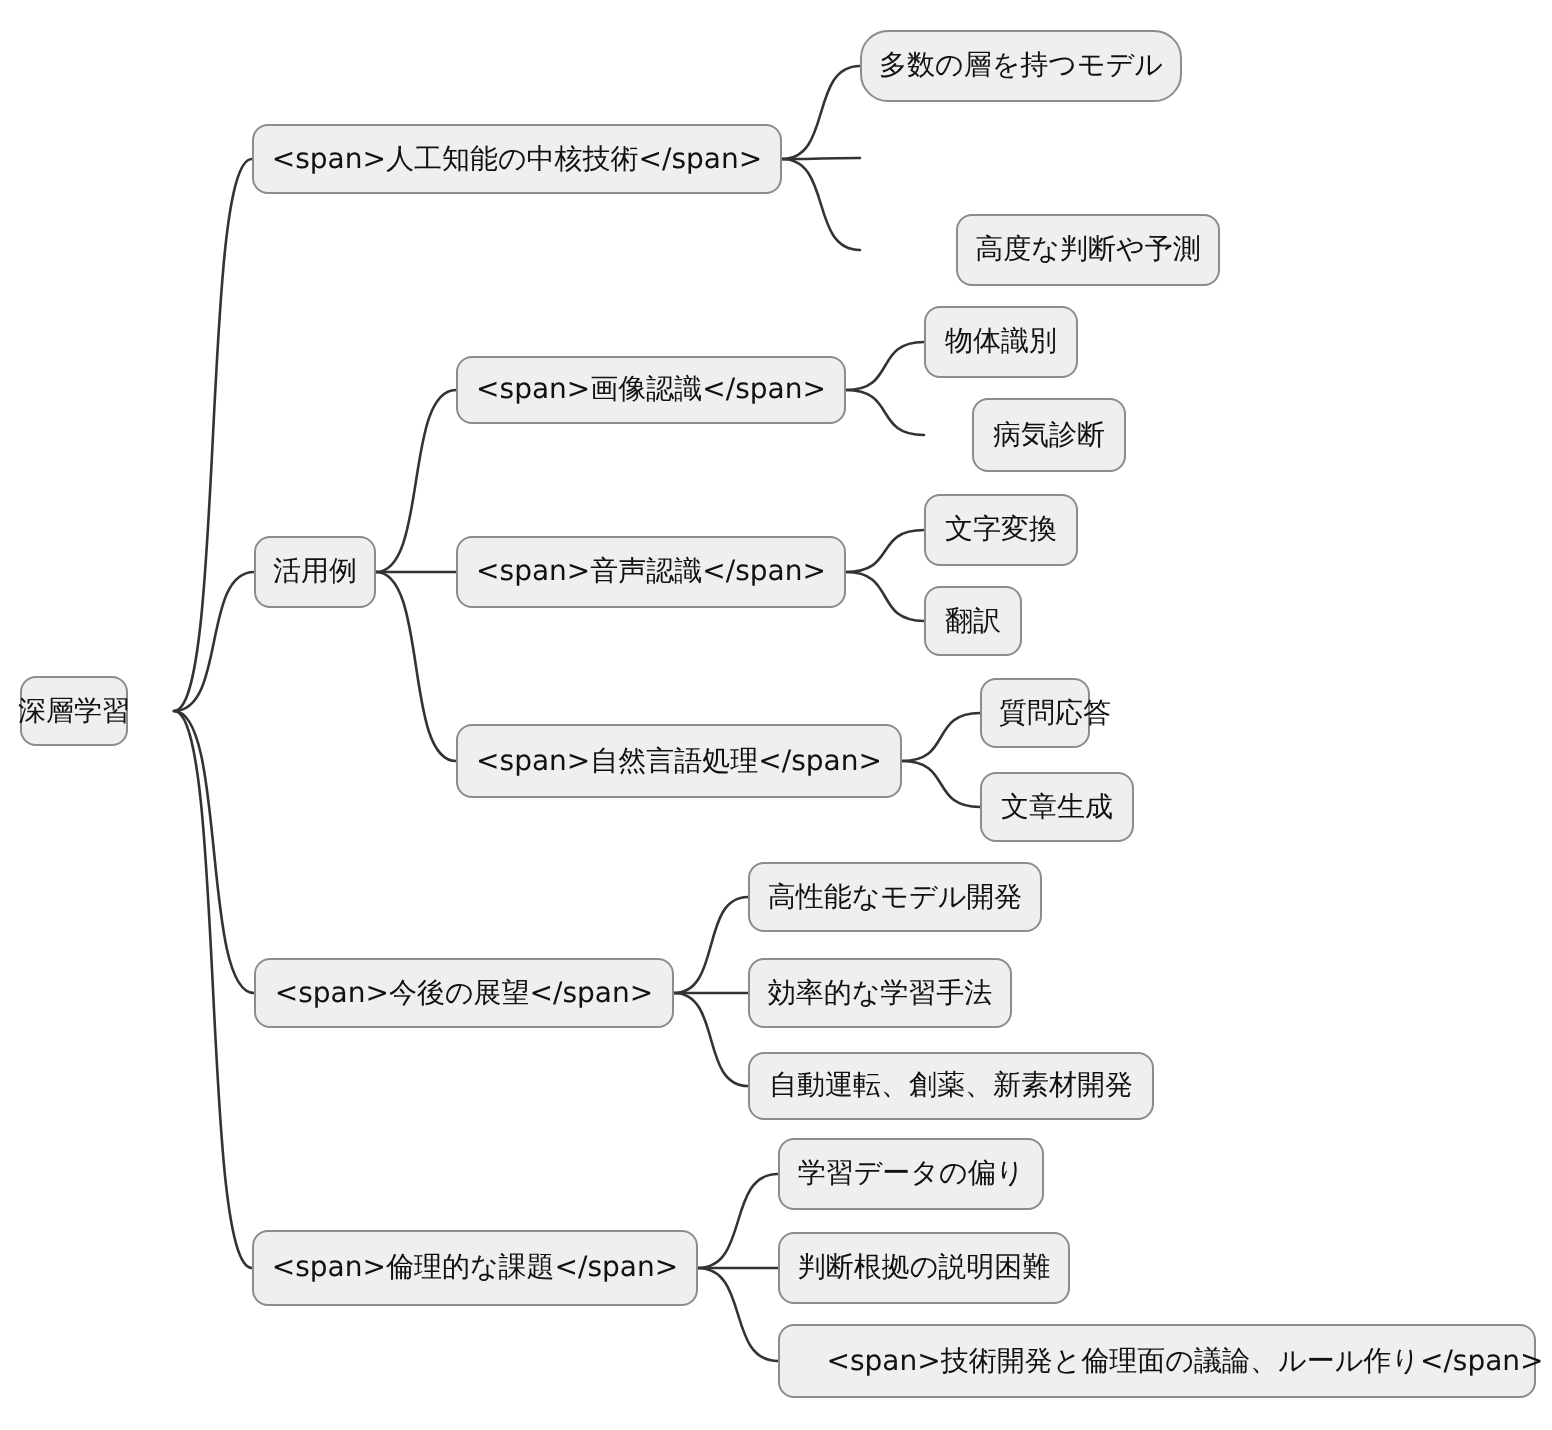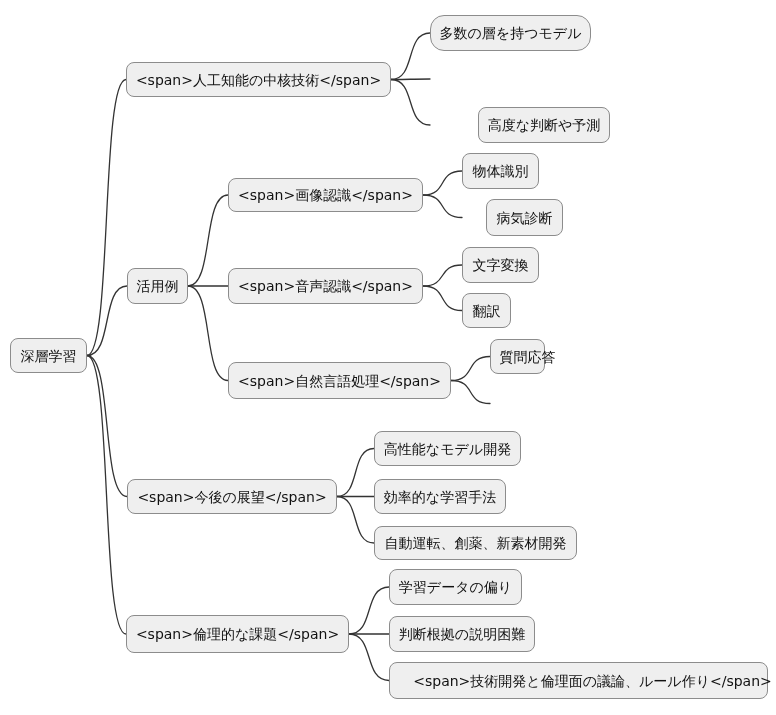--- a/index.html
+++ b/index.html
@@ -66,33 +66,34 @@
       <path d="M 87 355.5 C 113 355.5, 101 496.5, 127 496.5" fill="none" stroke="#333333" stroke-width="1.3" stroke-linecap="round"></path>
       <path d="M 337 496.5 C 361.05 496.5, 349.95 448.5, 374 448.5" fill="none" stroke="#333333" stroke-width="1.3" stroke-linecap="round"></path>
       <path d="M 337 496.5 C 361.05 496.5, 349.95 496.5, 374 496.5" fill="none" stroke="#333333" stroke-width="1.3" stroke-linecap="round"></path>
       <path d="M 337 496.5 C 361.05 496.5, 349.95 543, 374 543" fill="none" stroke="#333333" stroke-width="1.3" stroke-linecap="round"></path>
       <path d="M 87 355.5 C 112.35 355.5, 100.65 634, 126 634" fill="none" stroke="#333333" stroke-width="1.3" stroke-linecap="round"></path>
       <path d="M 349 634 C 375 634, 363 587, 389 587" fill="none" stroke="#333333" stroke-width="1.3" stroke-linecap="round"></path>
       <path d="M 349 634 C 375 634, 363 634, 389 634" fill="none" stroke="#333333" stroke-width="1.3" stroke-linecap="round"></path>
       <path d="M 349 634 C 375 634, 363 680.5, 389 680.5" fill="none" stroke="#333333" stroke-width="1.3" stroke-linecap="round"></path>
     </svg>
   <div class="node-layer">
-      <div class="node" style="left: 10px; top: 338px; width: 77px; height: 35px; background: rgb(239, 239, 239); border-color: rgb(140, 140, 140); color: rgb(17, 17, 17);">深層学習</div>
+      <div class="node" style="left: 10px; top: 338px; width: 54px; height: 35px; background: rgb(239, 239, 239); border-color: rgb(140, 140, 140); color: rgb(17, 17, 17);">深層学習</div>
       <div class="node" style="left: 126px; top: 62px; width: 265px; height: 35px; background: rgb(239, 239, 239); border-color: rgb(140, 140, 140); color: rgb(17, 17, 17);">&lt;span&gt;人工知能の中核技術&lt;/span&gt;</div>
       <div class="node" style="left: 430px; top: 15px; width: 161px; height: 36px; background: rgb(239, 239, 239); border-color: rgb(140, 140, 140); color: rgb(17, 17, 17); border-radius: 14px;">多数の層を持つモデル</div>
       <div class="node" style="left: 430px; top: 107px; width: 132px; height: 36px; background: rgb(239, 239, 239); border-color: rgb(140, 140, 140); color: rgb(17, 17, 17); margin-left: 48px;">高度な判断や予測</div>
       <div class="node" style="left: 127px; top: 268px; width: 61px; height: 36px; background: rgb(239, 239, 239); border-color: rgb(140, 140, 140); color: rgb(17, 17, 17);">活用例</div>
       <div class="node" style="left: 228px; top: 178px; width: 195px; height: 34px; background: rgb(239, 239, 239); border-color: rgb(140, 140, 140); color: rgb(17, 17, 17);">&lt;span&gt;画像認識&lt;/span&gt;</div>
       <div class="node" style="left: 462px; top: 153px; width: 77px; height: 36px; background: rgb(239, 239, 239); border-color: rgb(140, 140, 140); color: rgb(17, 17, 17);">物体識別</div>
       <div class="node" style="left: 462px; top: 199px; width: 77px; height: 37px; background: rgb(239, 239, 239); border-color: rgb(140, 140, 140); color: rgb(17, 17, 17); margin-left: 24px;">病気診断</div>
       <div class="node" style="left: 228px; top: 268px; width: 195px; height: 36px; background: rgb(239, 239, 239); border-color: rgb(140, 140, 140); color: rgb(17, 17, 17);">&lt;span&gt;音声認識&lt;/span&gt;</div>
       <div class="node" style="left: 462px; top: 247px; width: 77px; height: 36px; background: rgb(239, 239, 239); border-color: rgb(140, 140, 140); color: rgb(17, 17, 17);">文字変換</div>
       <div class="node" style="left: 462px; top: 293px; width: 49px; height: 35px; background: rgb(239, 239, 239); border-color: rgb(140, 140, 140); color: rgb(17, 17, 17);">翻訳</div>
       <div class="node" style="left: 228px; top: 362px; width: 223px; height: 37px; background: rgb(239, 239, 239); border-color: rgb(140, 140, 140); color: rgb(17, 17, 17);">&lt;span&gt;自然言語処理&lt;/span&gt;</div>
       <div class="node" style="left: 490px; top: 339px; width: 55px; height: 35px; background: rgb(239, 239, 239); border-color: rgb(140, 140, 140); color: rgb(17, 17, 17); padding-left: 20px;">質問応答</div>
+      <div class="node" style="left: 490px; top: 386px; width: 77px; height: 35px; background: rgb(239, 239, 239); border-color: rgb(140, 140, 140); color: rgb(17, 17, 17);">文章生成</div>
       <div class="node" style="left: 127px; top: 479px; width: 210px; height: 35px; background: rgb(239, 239, 239); border-color: rgb(140, 140, 140); color: rgb(17, 17, 17);">&lt;span&gt;今後の展望&lt;/span&gt;</div>
       <div class="node" style="left: 374px; top: 431px; width: 147px; height: 35px; background: rgb(239, 239, 239); border-color: rgb(140, 140, 140); color: rgb(17, 17, 17);">高性能なモデル開発</div>
       <div class="node" style="left: 374px; top: 479px; width: 132px; height: 35px; background: rgb(239, 239, 239); border-color: rgb(140, 140, 140); color: rgb(17, 17, 17);">効率的な学習手法</div>
       <div class="node" style="left: 374px; top: 526px; width: 203px; height: 34px; background: rgb(239, 239, 239); border-color: rgb(140, 140, 140); color: rgb(17, 17, 17);">自動運転、創薬、新素材開発</div>
       <div class="node" style="left: 126px; top: 615px; width: 223px; height: 38px; background: rgb(239, 239, 239); border-color: rgb(140, 140, 140); color: rgb(17, 17, 17);">&lt;span&gt;倫理的な課題&lt;/span&gt;</div>
       <div class="node" style="left: 389px; top: 569px; width: 133px; height: 36px; background: rgb(239, 239, 239); border-color: rgb(140, 140, 140); color: rgb(17, 17, 17);">学習データの偏り</div>
       <div class="node" style="left: 389px; top: 616px; width: 146px; height: 36px; background: rgb(239, 239, 239); border-color: rgb(140, 140, 140); color: rgb(17, 17, 17);">判断根拠の説明困難</div>
       <div class="node" style="left: 389px; top: 662px; width: 379px; height: 37px; background: rgb(239, 239, 239); border-color: rgb(140, 140, 140); color: rgb(17, 17, 17); padding-left: 28px;">&lt;span&gt;技術開発と倫理面の議論、ルール作り&lt;/span&gt;</div>
     </div>
 </div>

